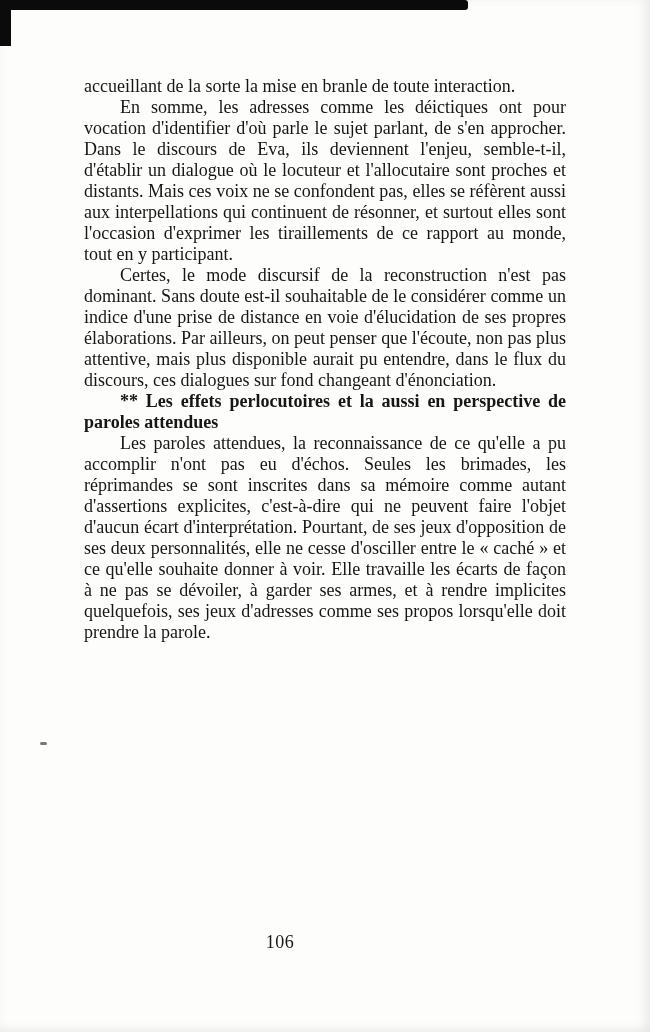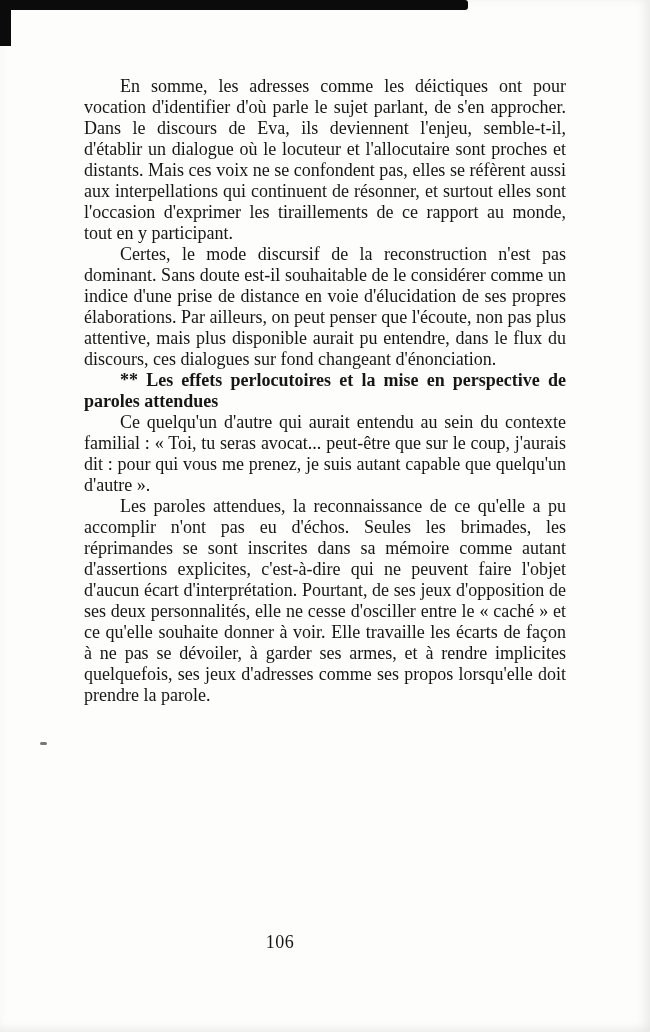--- a/index.html
+++ b/index.html
@@ -58,28 +58,28 @@
 <body>
 
 <div class="page">
 
   <div class="artifact bar-top"></div>
   <div class="artifact bar-left"></div>
   <div class="artifact speck"></div>
 
   <div class="text-block">
 
+    <p class="para"><span>accueillant de la sorte la mise en branle de toute interaction.</span></p>
 
     <p class="para indent"><span>En somme, les adresses comme les déictiques ont pour vocation d'identifier d'où parle le sujet parlant, de s'en approcher. Dans le discours de Eva, ils deviennent l'enjeu, semble-t-il, d'établir un dialogue où le locuteur et l'allocutaire sont proches et distants. Mais ces voix ne se confondent pas, elles se réfèrent aussi aux interpellations qui continuent de résonner, et surtout elles sont l'occasion d'exprimer les tiraillements de ce rapport au monde, tout en y participant.</span></p>
 
     <p class="para indent"><span>Certes, le mode discursif de la reconstruction n'est pas dominant. Sans doute est-il souhaitable de le considérer comme un indice d'une prise de distance en voie d'élucidation de ses propres élaborations. Par ailleurs, on peut penser que l'écoute, non pas </span><span class="it">plus</span><span> attentive, mais </span><span class="it">plus</span><span> disponible aurait pu entendre, dans le flux du discours, ces dialogues sur fond changeant d'énonciation.</span></p>
 
-    <p class="para indent heading"><span>** Les effets perlocutoires et la mise en perspective de paroles attendues</span></p>
+    <p class="para indent heading"><span>** Les effets perlocutoires et la aussi en perspective de paroles attendues</span></p>
 
-    <p class="para indent"><span>Ce quelqu'un d'autre qui aurait entendu au sein du contexte familial : « </span><span class="it">Toi, tu seras avocat... peut-être que sur le coup, j'aurais dit : pour qui vous me prenez, je suis autant capable que quelqu'un d'autre</span><span> ».</span></p>
 
 
     <p class="para indent"><span>Les paroles attendues, la reconnaissance de ce qu'elle a pu accomplir n'ont pas eu d'échos. Seules les brimades, les réprimandes se sont inscrites dans sa mémoire comme autant d'assertions explicites, c'est-à-dire qui ne peuvent faire l'objet d'aucun écart d'interprétation. Pourtant, de ses jeux d'opposition de ses deux personnalités, elle ne cesse d'osciller entre le « caché » et ce qu'elle souhaite donner à voir. Elle travaille les écarts de façon à ne pas se dévoiler, à garder ses armes, et à rendre implicites quelquefois, ses jeux d'adresses comme ses propos lorsqu'elle doit prendre la parole.</span></p>
 
   </div>
 
   <div class="page-number">106</div>
 
 </div>
 

